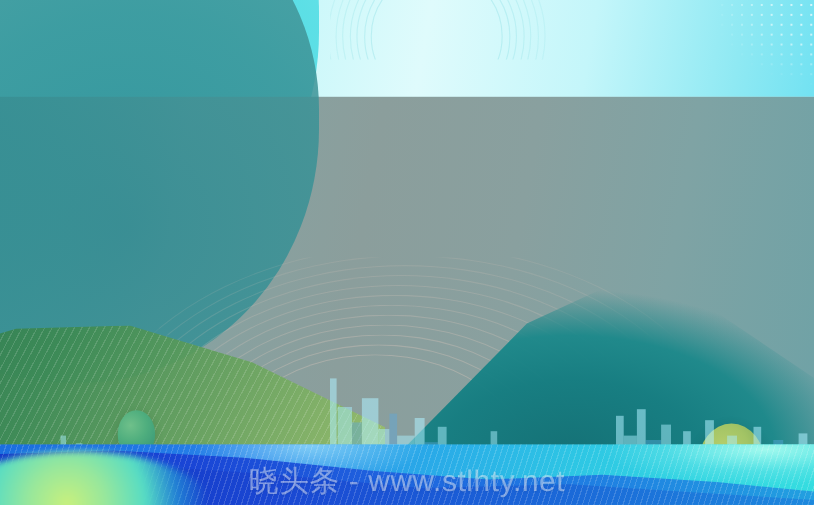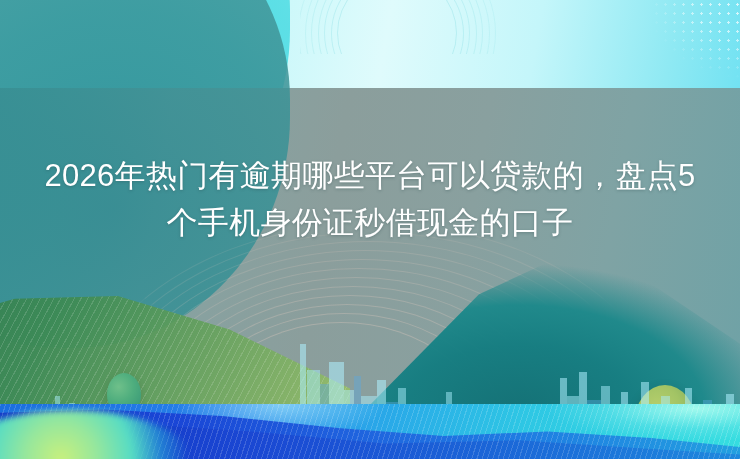--- a/index.html
+++ b/index.html
@@ -230,15 +230,15 @@
       <b class="tall" style="left: 726px; bottom: 14px; width: 8px; height: 42px;"></b>
     </div>
 
   <div id="band-bot" class="layer"></div>
   <div id="water-light"></div>
   <div id="water-wave-a"></div>
   <div id="water-wave-b"></div>
   <div id="water-stripes"></div>
   <div id="water-glow"></div>
 
-  <div id="title">2026年热门有逾期哪些平台可以贷款的，盘点5个手机身份证秒借现金的口子</div>
+  <div id="watermark">晓头条 - www.stlhty.net</div>
 
 </div>
 
 </body></html>

